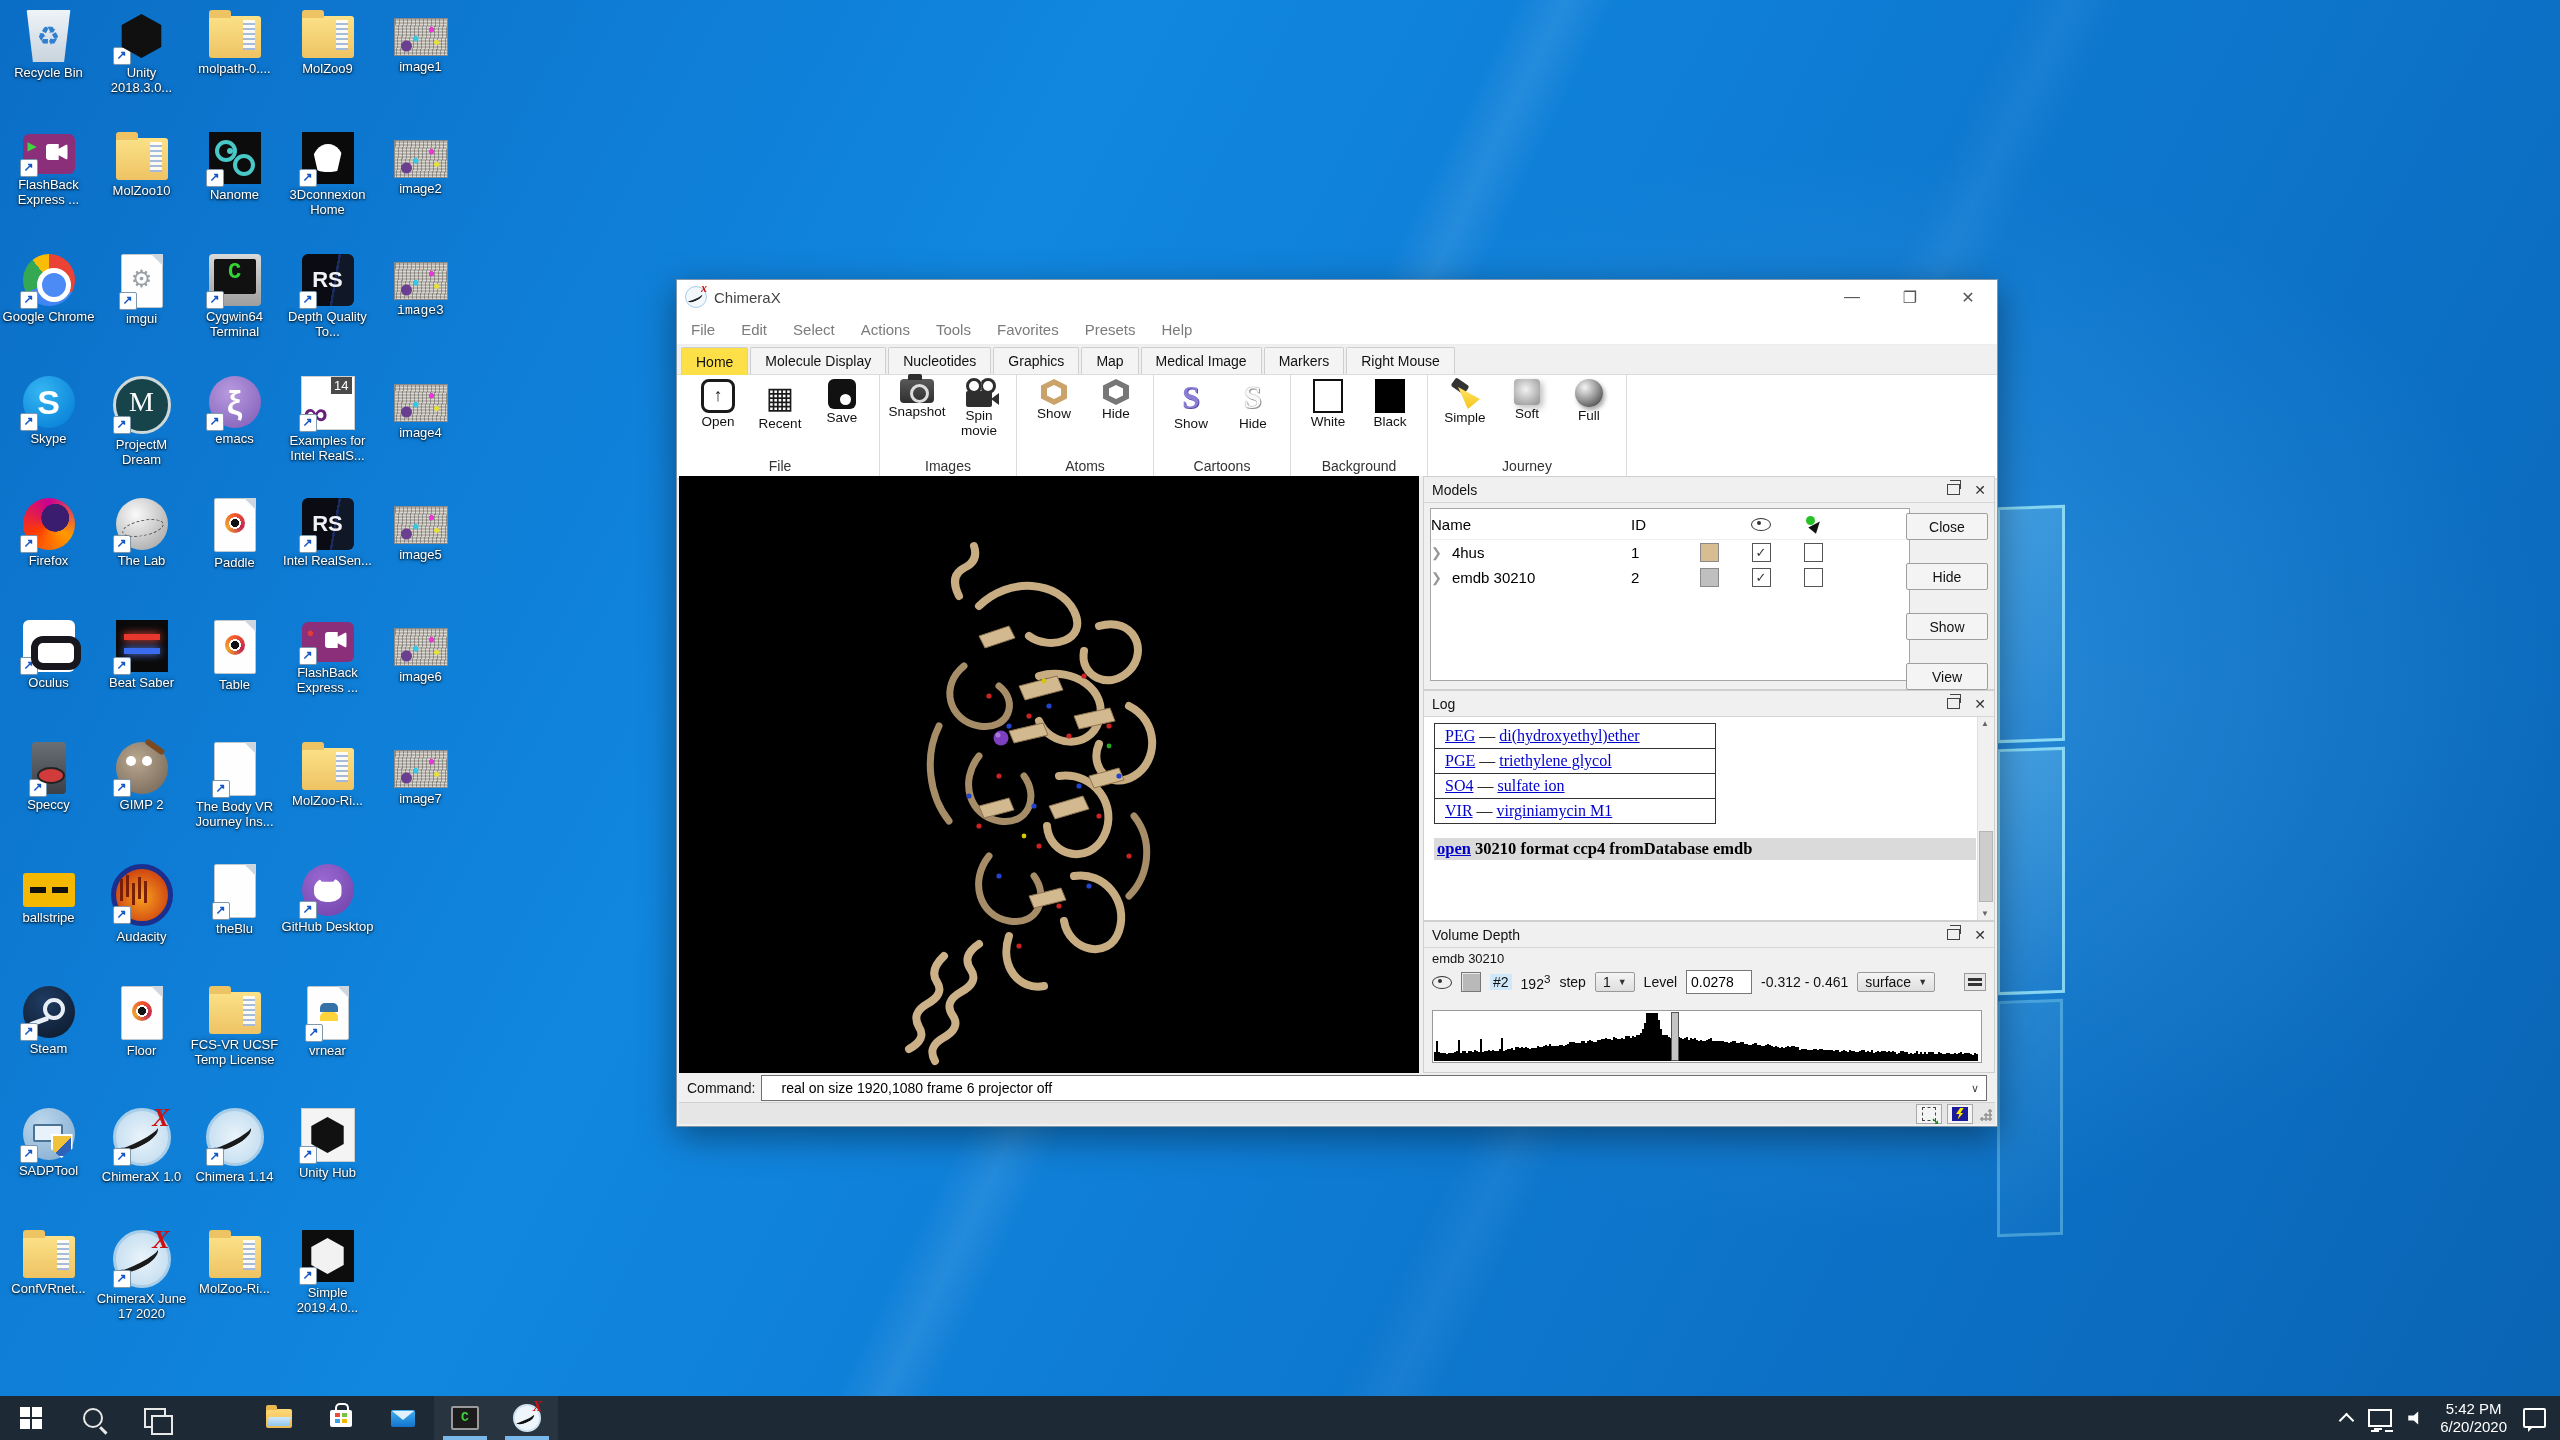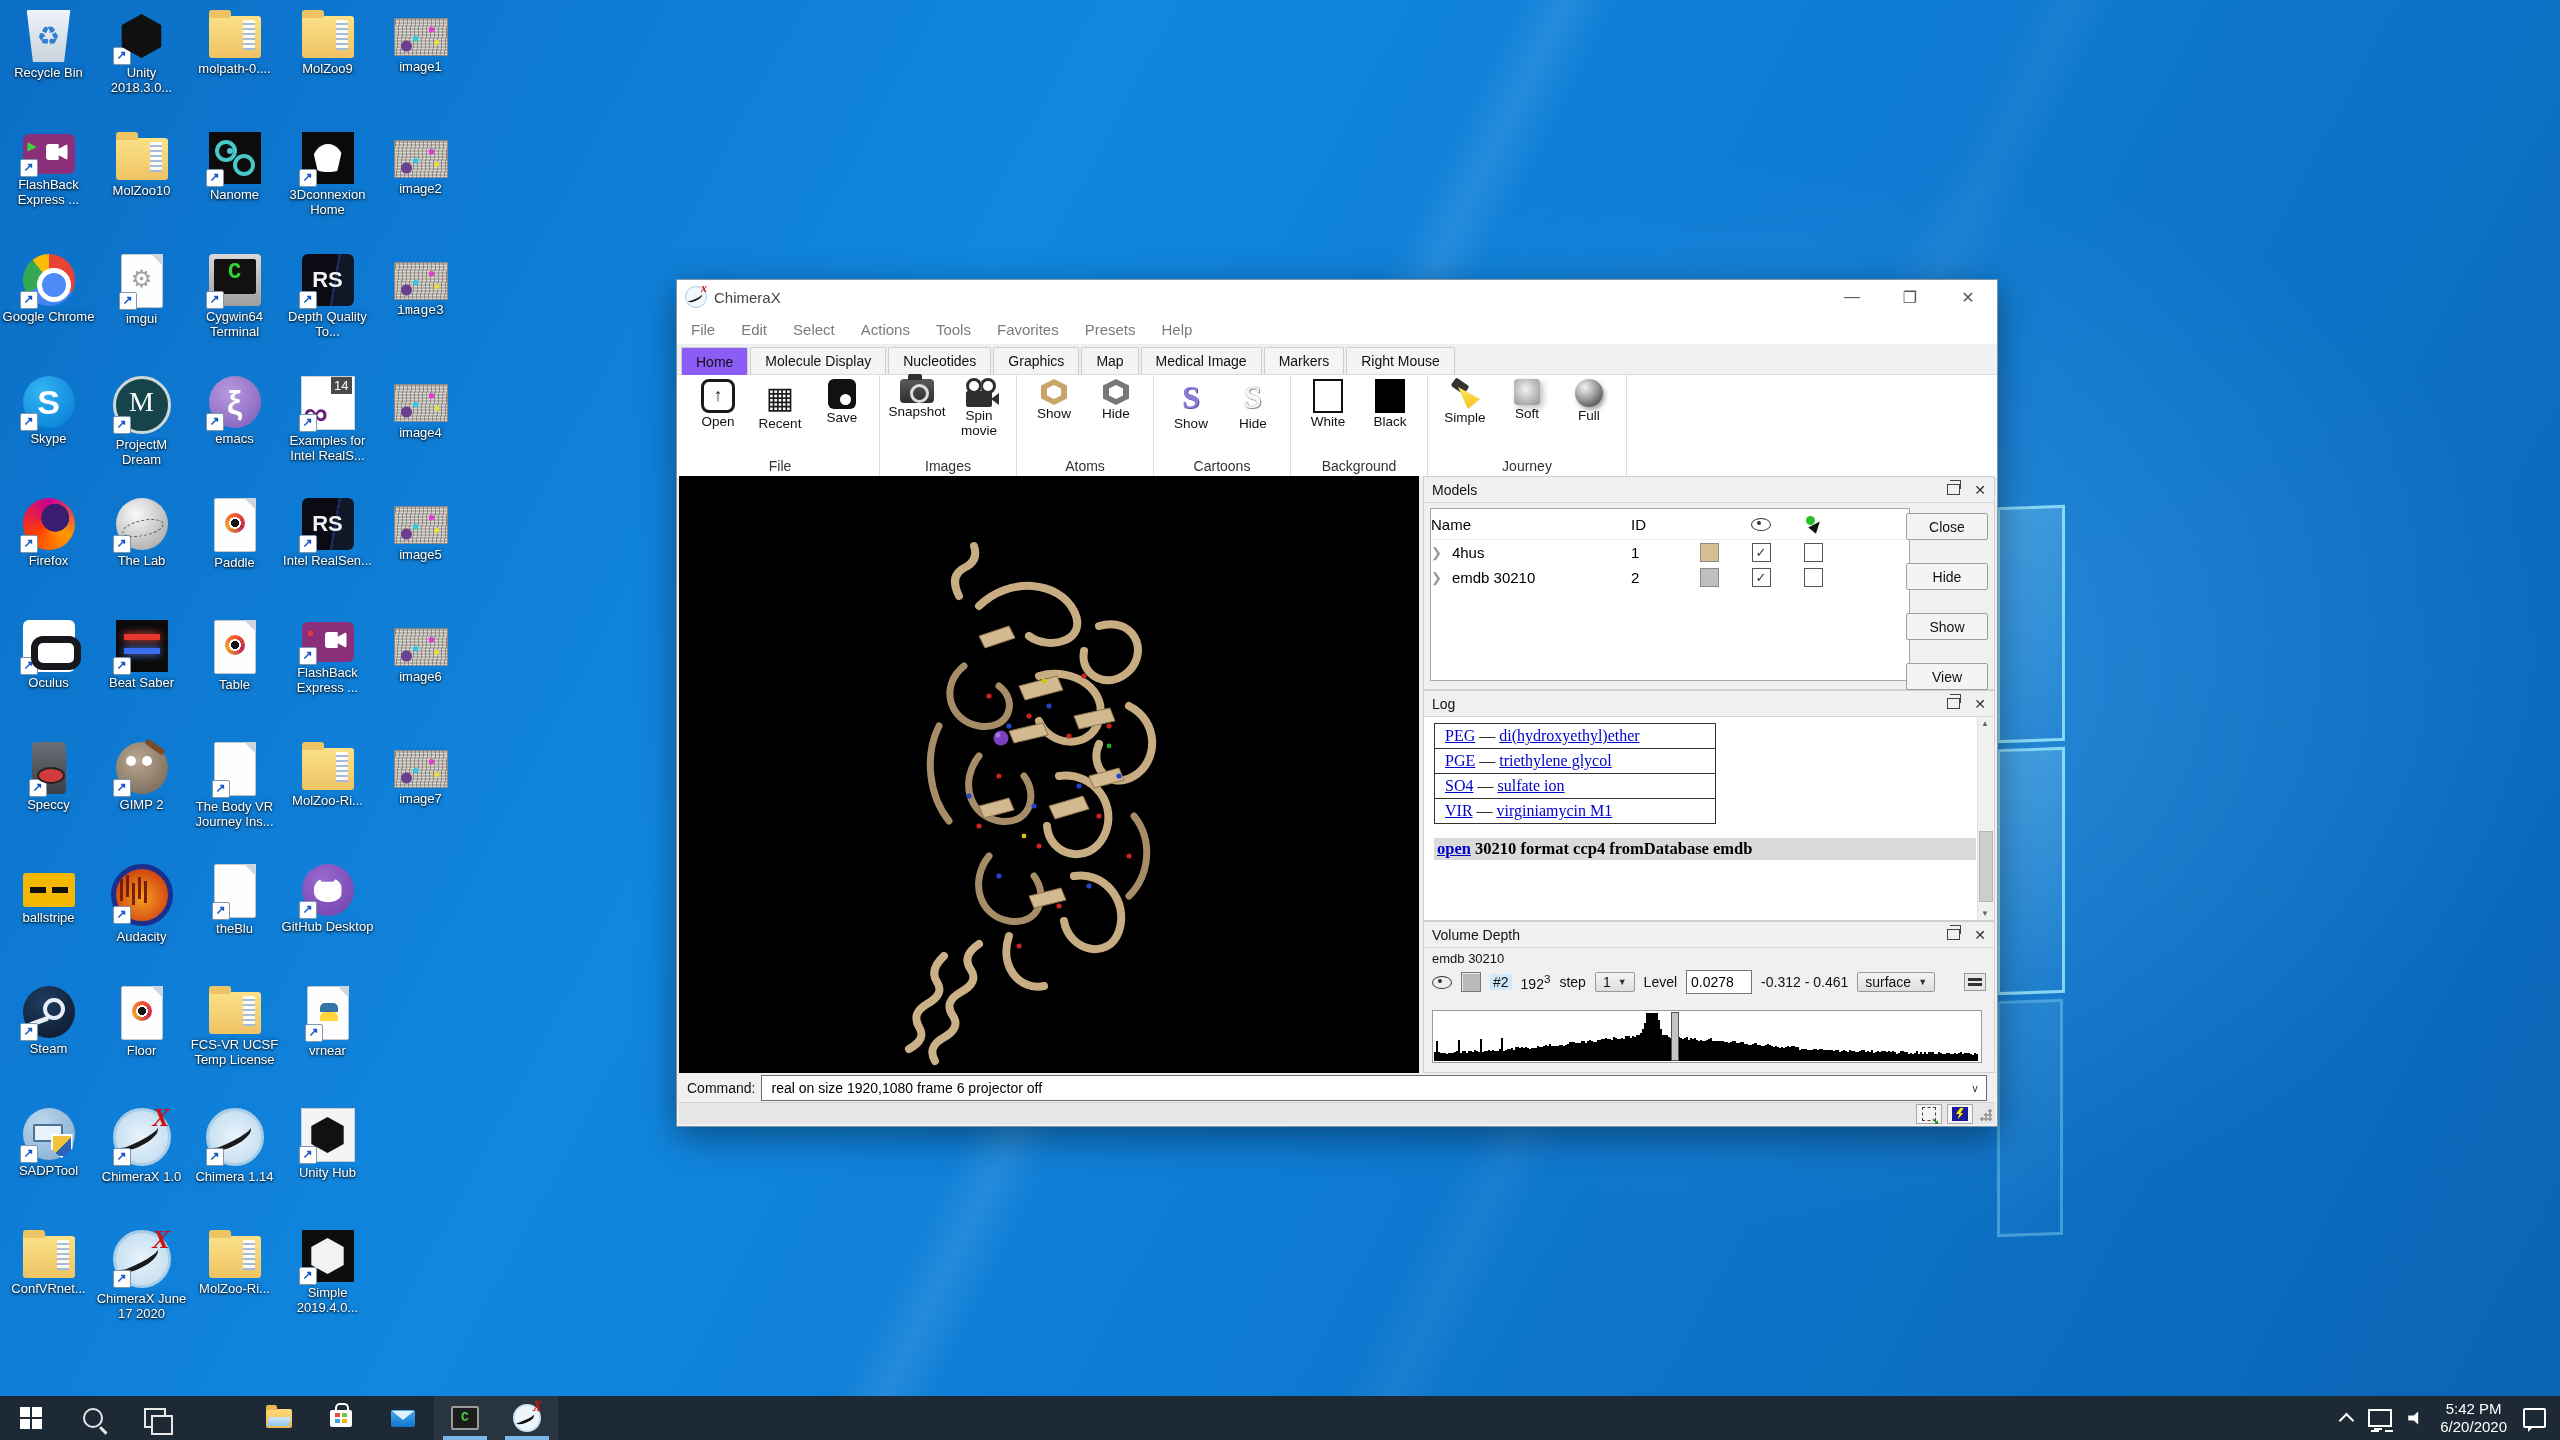--- a/index.html
+++ b/index.html
@@ -207,21 +207,21 @@
     font-family:"Liberation Serif",serif;font-style:italic;}
   .title{margin-left:7px;font-size:15px;color:#444;}
   .caption{margin-left:auto;display:flex;height:100%;}
   .cbtn{width:58px;height:100%;display:flex;align-items:center;justify-content:center;font-size:16px;color:#555;}
   .menubar{height:30px;background:#fff;display:flex;align-items:center;gap:26px;padding:0 14px;
     border-bottom:1px solid #ededed;}
   .menu-item{font-size:15px;color:#7b7b7b;}
   .tabsrow{height:29px;background:#f0f0f0;display:flex;align-items:flex-end;padding-left:4px;border-bottom:1px solid #dcdcdc;}
   .tab{font-size:14px;color:#111;padding:5px 14px;border:1px solid #cfcfcf;border-bottom:none;background:#f4f4f4;
     margin-right:2px;border-radius:2px 2px 0 0;}
-  .tab.active{background:#8b5cf6;position:relative;top:1px;padding-top:6px;}
+  .tab.active{background:#fde047;position:relative;top:1px;padding-top:6px;}
   .ribbon{height:103px;background:#fff;display:flex;align-items:stretch;padding-left:4px;border-bottom:2px solid #e3e3e3;}
   .rgroup{display:flex;flex-direction:column;border-right:1px solid #dcdcdc;padding:4px 8px 0;}
   .ritems{display:flex;gap:4px;flex:1;}
   .ritem{display:flex;flex-direction:column;align-items:center;width:58px;}
   .ric{width:36px;height:36px;display:flex;align-items:center;justify-content:center;position:relative;flex:none;}
   .rlbl{font-size:13.5px;line-height:15px;text-align:center;color:#111;margin-top:1px;}
   .rglabel{text-align:center;font-size:14px;color:#333;padding:1px 0 4px;}
   .ric-open{border:3px solid #1a1a1a;border-radius:8px;width:28px;height:28px;}
   .ric-open::after{content:"↑";position:absolute;inset:0;text-align:center;line-height:26px;font-size:18px;
     font-weight:bold;color:#1a1a1a;}
@@ -335,21 +335,21 @@
   .volmin::after{content:"";position:absolute;left:3px;top:4px;right:3px;height:2.5px;background:#333;
     box-shadow:0 5px 0 #333;}
   .vhist{position:absolute;left:8px;right:12px;top:62px;bottom:9px;background:#fff;border:1px solid #9a9a9a;}
   .vbars{position:absolute;inset:1px;display:flex;align-items:flex-end;}
   .vbars i{flex:1;background:var(--histogram,#000);}
   .vslider{position:absolute;left:43.5%;top:1px;bottom:1px;width:6px;background:#c4c4c4;border:1px solid #555;}
   .cmdrow{position:absolute;left:2px;right:2px;bottom:23px;height:30px;background:#f0f0f0;display:flex;
     align-items:center;padding:0 8px;gap:6px;}
   .cmdlabel{font-size:14px;color:#111;flex:none;}
   .combo{flex:1;height:24px;background:#fff;border:1px solid #6f6f6f;display:flex;align-items:center;}
-  .combo input{flex:1;border:none;outline:none;font-size:14px;padding:0 9px;
+  .combo input{flex:1;border:none;outline:none;font-size:14px;padding:0 19px;
     font-family:"Liberation Sans",sans-serif;background:transparent;}
   .combo .car{padding:0 7px;font-size:11px;color:#444;}
   .statusrow{position:absolute;left:2px;right:2px;bottom:2px;height:21px;background:#e6e6e6;
     border-top:1px solid #d0d0d0;display:flex;align-items:center;justify-content:flex-end;gap:5px;padding-right:22px;}
   .sbtn{width:24px;height:18px;border:1px solid #aaa;background:#f4f4f4;display:flex;align-items:center;
     justify-content:center;position:relative;}
   .sel-ic{width:12px;height:12px;border:1.5px dashed #444;position:relative;}
   .sel-ic::after{content:"↘";position:absolute;right:-4px;bottom:-6px;color:#1a8a1a;font-size:9px;font-weight:bold;}
   .bolt-ic{width:16px;height:14px;background:#1a1a9a;position:relative;}
   .bolt-ic::after{content:"";position:absolute;left:4px;top:1px;width:8px;height:12px;background:#ffe600;

